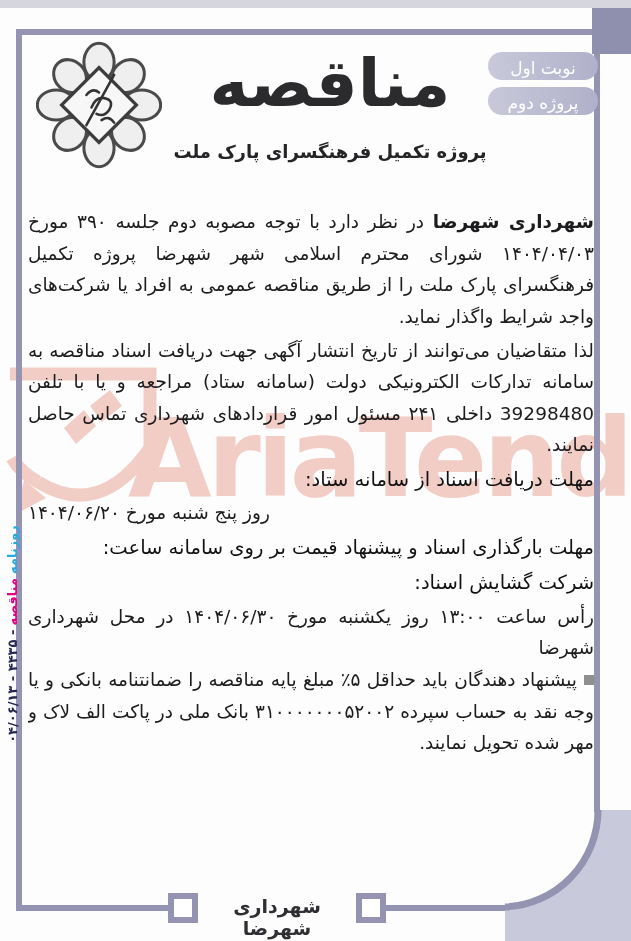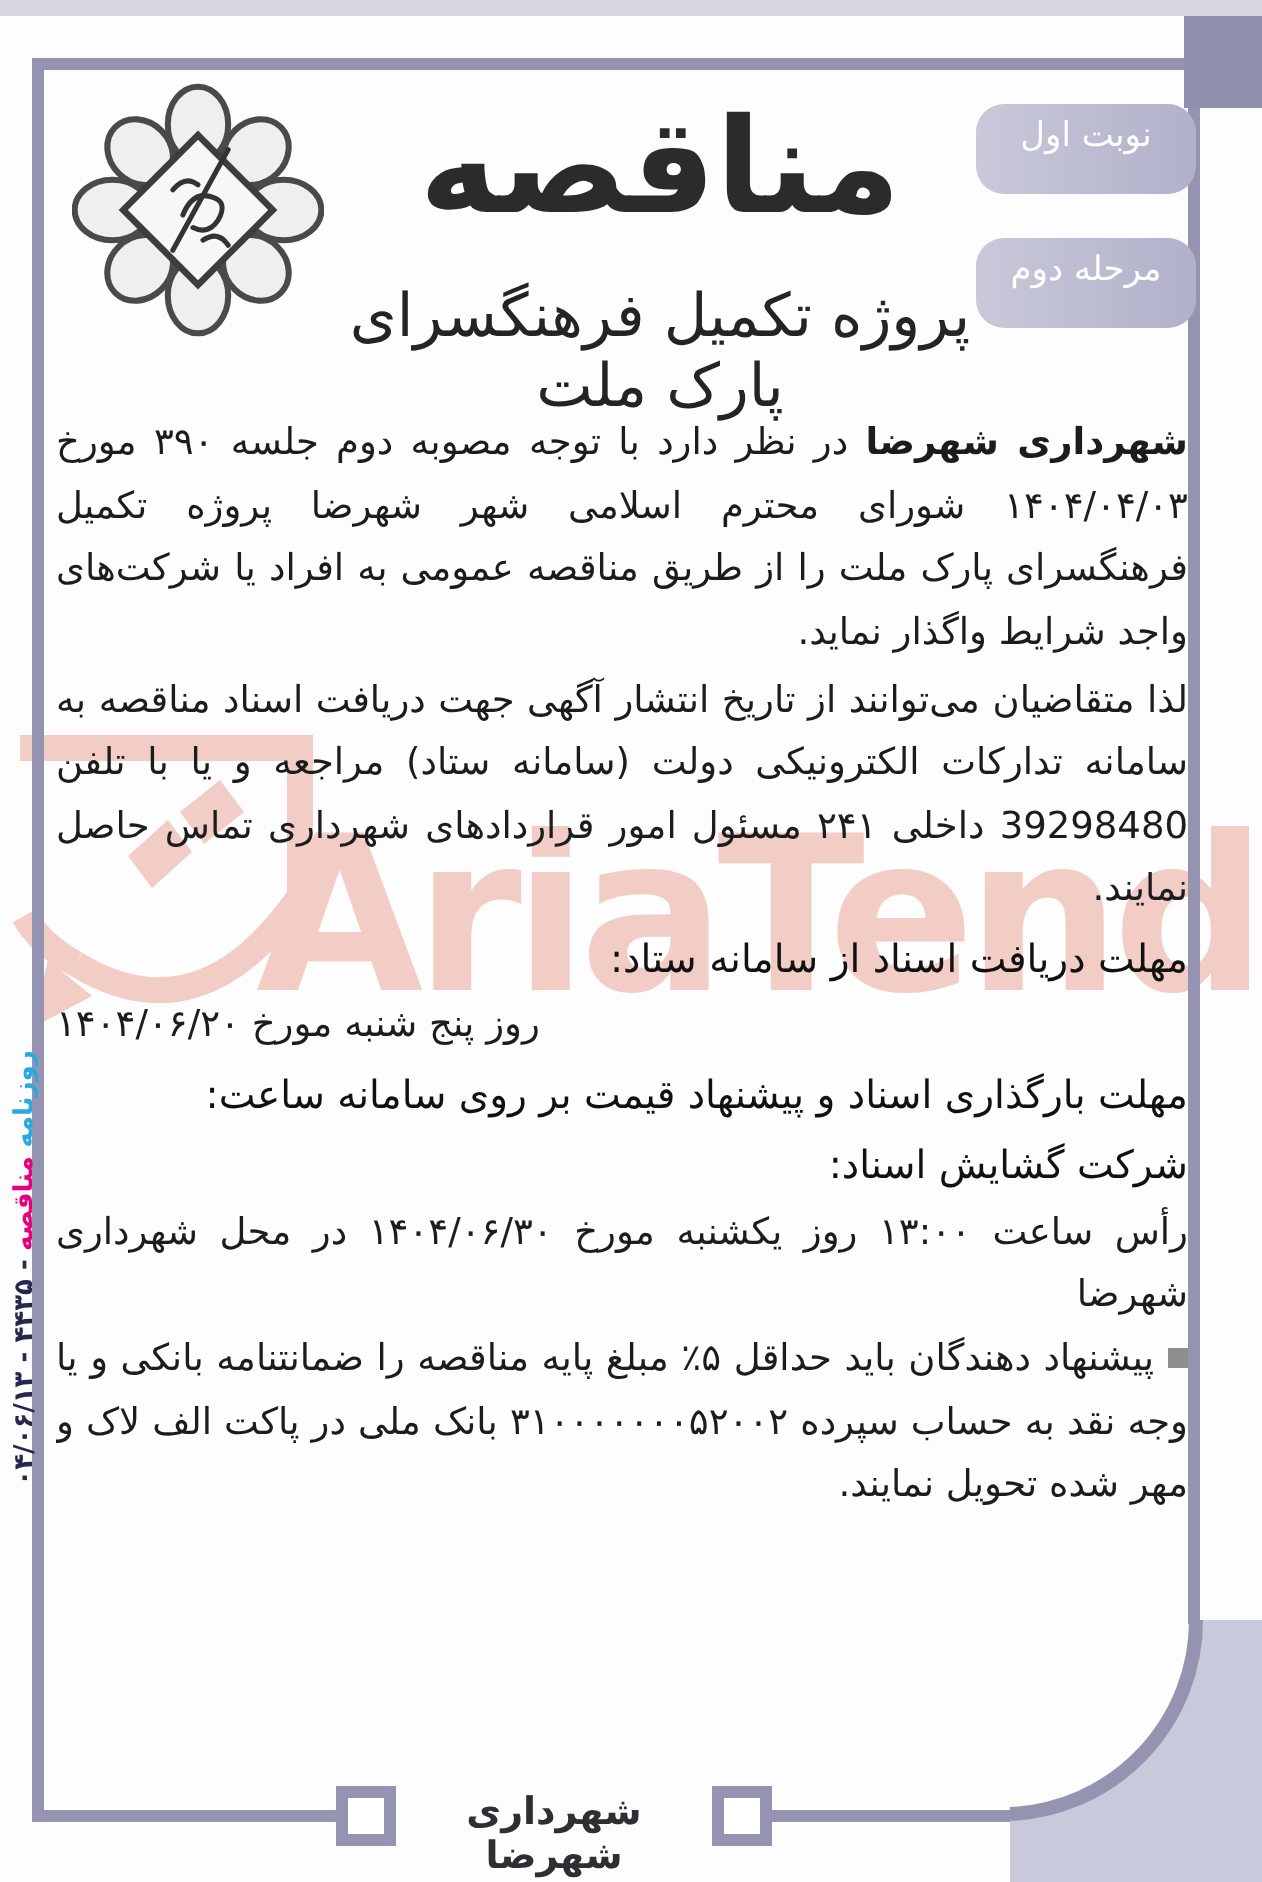--- a/index.html
+++ b/index.html
@@ -42,37 +42,37 @@
     border: 6px solid #9494b2; background: #ffffff; top: 893px;
   }
   .footer-square.sq1 { left: 168px; }
   .footer-square.sq2 { left: 356px; }
 
   .curve-svg { position: absolute; left: 495px; top: 800px; }
 
   
   .badges { position: absolute; top: 52px; left: 488px; width: 110px; }
   .badge {
-    height: 45px; line-height: 32px; margin-bottom: 22px;
+    height: 28px; line-height: 32px; margin-bottom: 7px;
     background: linear-gradient(to left, #b0b0ca, #c9c9da);
     color: #ffffff; text-align: center; font-size: 17px;
     direction: rtl;
     border-radius: 14px;
   }
   .logo { position: absolute; top: 32px; left: 36px; }
   .page-title {
     position: absolute; top: 44px; left: 175px; width: 310px;
     text-align: center; direction: rtl;
     font-size: 66px; font-weight: bold; color: #2b2b2d;
     line-height: 1.2; letter-spacing: -1px;
   }
   .page-subtitle {
     position: absolute; top: 141px; left: 150px; width: 360px;
     text-align: center; direction: rtl;
-    font-size: 30px; font-weight: normal; color: #242426;
+    font-size: 18px; font-weight: bold; color: #242426;
   }
 
   
   .main {
     position: absolute; top: 206px; left: 28px; width: 566px; height: 682px;
     direction: rtl; text-align: justify;
     font-size: 18.5px; line-height: 1.71; color: #1c1c1e;
     overflow: hidden;
   }
   .main p { margin: 0 0 2px 0; }
@@ -129,21 +129,21 @@
   <div class="footer-square sq1"></div>
   <div class="footer-square sq2"></div>
 
   <svg class="curve-svg" width="136" height="141" viewBox="0 0 136 141">
     <path d="M103 10 A97 97 0 0 1 10 107 L10 141 L136 141 L136 10 Z" fill="#c9c9dc"></path>
     <path d="M103 10 A97 97 0 0 1 10 107" fill="none" stroke="#9494b2" stroke-width="7"></path>
   </svg>
 
   <div class="badges">
     <div class="badge">نوبت اول</div>
-    <div class="badge">مرحله دوم</div>
+    <div class="badge">پروژه دوم</div>
   </div>
 
   <svg class="logo" width="126" height="146" viewBox="0 0 100 116">
     <g transform="translate(0,8)">
       <g stroke="#4a4a4a" stroke-width="2.4" fill="#efefef">
         <ellipse cx="50" cy="16" rx="12" ry="15"></ellipse>
         <ellipse cx="50" cy="84" rx="12" ry="15"></ellipse>
         <ellipse cx="16" cy="50" rx="15" ry="12"></ellipse>
         <ellipse cx="84" cy="50" rx="15" ry="12"></ellipse>
         <ellipse cx="27" cy="27" rx="12" ry="14" transform="rotate(-45 27 27)"></ellipse>

